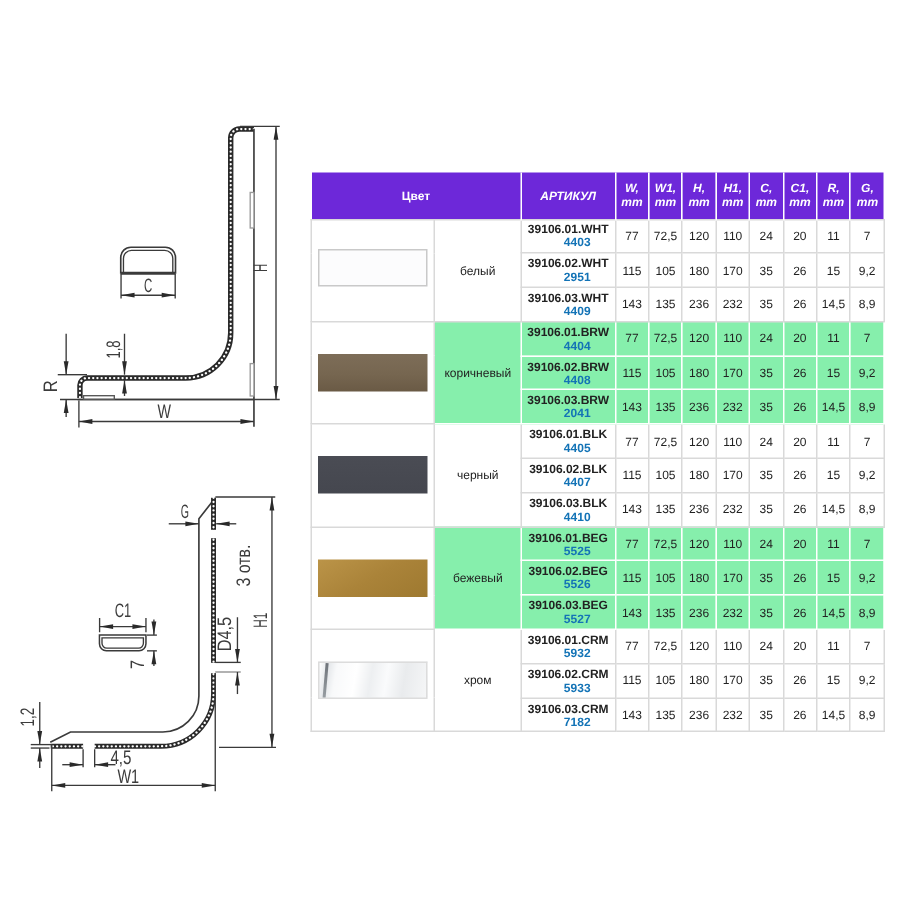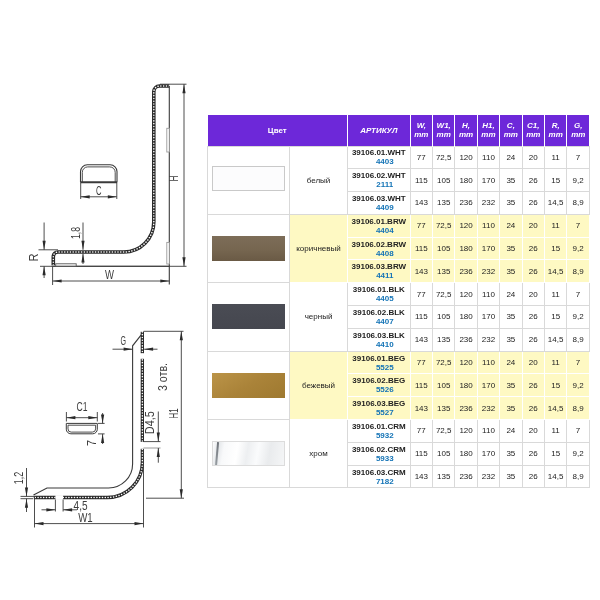--- a/index.html
+++ b/index.html
@@ -3,21 +3,21 @@
 <meta charset="utf-8">
 <style>
 html,body{margin:0;padding:0;background:#fff;}
 body{width:600px;height:600px;position:relative;font-family:"Liberation Sans",sans-serif;}
 #draw{position:absolute;left:0;top:0;}
 .dim{fill:#3c3c3c;font-size:13px;}
 table.spec{position:absolute;left:207px;top:115px;border-collapse:collapse;table-layout:fixed;width:382px;height:373px;font-family:"Liberation Sans",sans-serif;}
 table.spec th{background:#6d28d9;color:#fff;font-weight:bold;font-size:8px;line-height:9px;padding:0;border:0;}
 table.spec th.sep{border-left:1.5px solid #fff;font-style:italic;}
 table.spec td{border:1px solid #d9d9d9;padding:0;text-align:center;vertical-align:middle;font-size:8px;color:#222;}
-tr.g td{background:#fef9c3;border-color:#fff;}
+tr.g td{background:#86efac;border-color:#fff;}
 tr.g td.sw{background:#fff;border-color:#d9d9d9;}
 td.sw{background:#fff;}
 td.art{font-weight:bold;font-size:8px;line-height:9px;color:#1c1c1c;}
 td.art .b{color:#1373b6;margin-left:12px;}
 td.cname{font-size:8.5px;color:#333;}
 .swatch{width:73px;height:25px;margin:0 auto;}
 </style>
 </head>
 <body>
 
@@ -233,21 +233,21 @@
         <td>72,5</td>
         <td>120</td>
         <td>110</td>
         <td>24</td>
         <td>20</td>
         <td>11</td>
         <td>7</td>
 </tr>
 
 <tr style="height:22.8px">
-<td class="art">39106.02.WHT<br><span class="b">2111</span></td>
+<td class="art">39106.02.WHT<br><span class="b">2951</span></td>
 <td>115</td>
         <td>105</td>
         <td>180</td>
         <td>170</td>
         <td>35</td>
         <td>26</td>
         <td>15</td>
         <td>9,2</td>
 </tr>
 
@@ -285,21 +285,21 @@
         <td>105</td>
         <td>180</td>
         <td>170</td>
         <td>35</td>
         <td>26</td>
         <td>15</td>
         <td>9,2</td>
 </tr>
 
 <tr class="g" style="height:22.8px">
-<td class="art">39106.03.BRW<br><span class="b">4411</span></td>
+<td class="art">39106.03.BRW<br><span class="b">2041</span></td>
 <td>143</td>
         <td>135</td>
         <td>236</td>
         <td>232</td>
         <td>35</td>
         <td>26</td>
         <td>14,5</td>
         <td>8,9</td>
 </tr>
 

